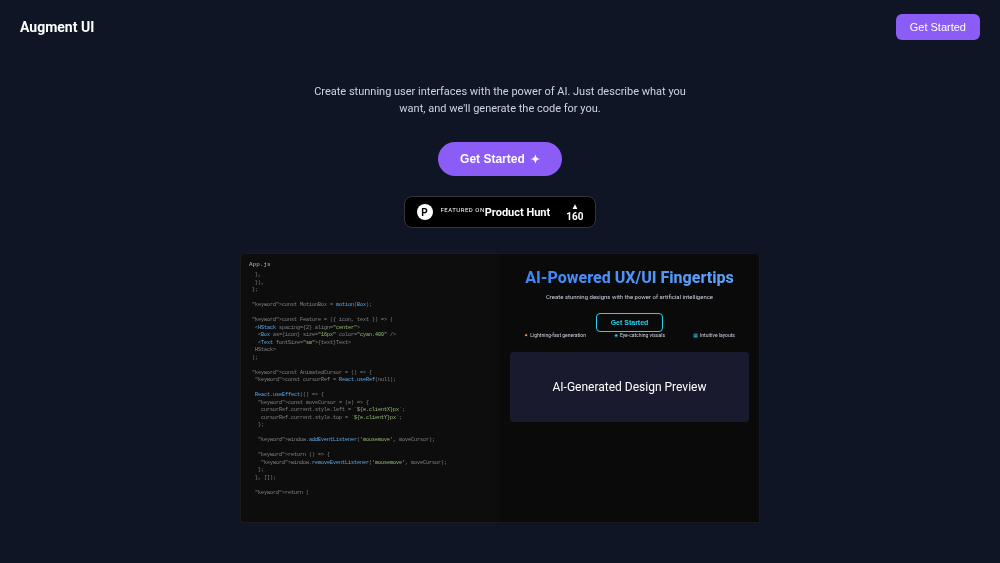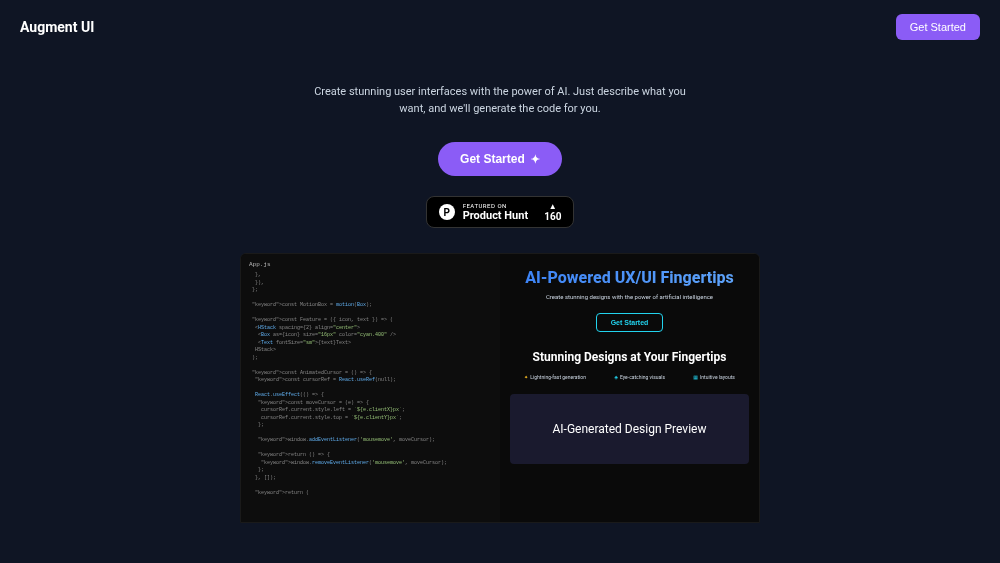--- a/index.html
+++ b/index.html
@@ -85,21 +85,21 @@
       border-radius: 50%;
       display: flex;
       align-items: center;
       justify-content: center;
       font-size: 10px;
       font-weight: 700;
       color: #000;
     }
     .ph-text {
       display: flex;
-      flex-direction: column;
+      flex-direction: row;
       align-items: flex-start;
     }
     .ph-featured {
       font-size: 6px;
       color: #fff;
       letter-spacing: 0.5px;
     }
     .ph-name {
       font-size: 11px;
       font-weight: 700;
@@ -277,21 +277,20 @@
           <div class="code-line">   };</div>
           <div class="code-line">  }, []);</div>
           <div class="code-line">&nbsp;</div>
           <div class="code-line">  <span class="&lt;span">"keyword"</span>&gt;return (</div>
         </div>
     </div>
     <div class="render-panel">
       <div class="render-title">AI-Powered UX/UI Fingertips</div>
       <div class="render-subtitle">Create stunning designs with the power of artificial intelligence</div>
       <button class="render-btn">Get Started</button>
-      <div class="render-section-title">Stunning Designs at Your Fingertips</div>
       <div class="render-features">
         <span class="feature-item">
           <span class="feature-icon" style="color:#fbbf24;">✦</span>
           <span>Lightning-fast generation</span>
         </span>
         <span class="feature-item">
           <span class="feature-icon" style="color:#22d3ee;">◈</span>
           <span>Eye-catching visuals</span>
         </span>
         <span class="feature-item">

